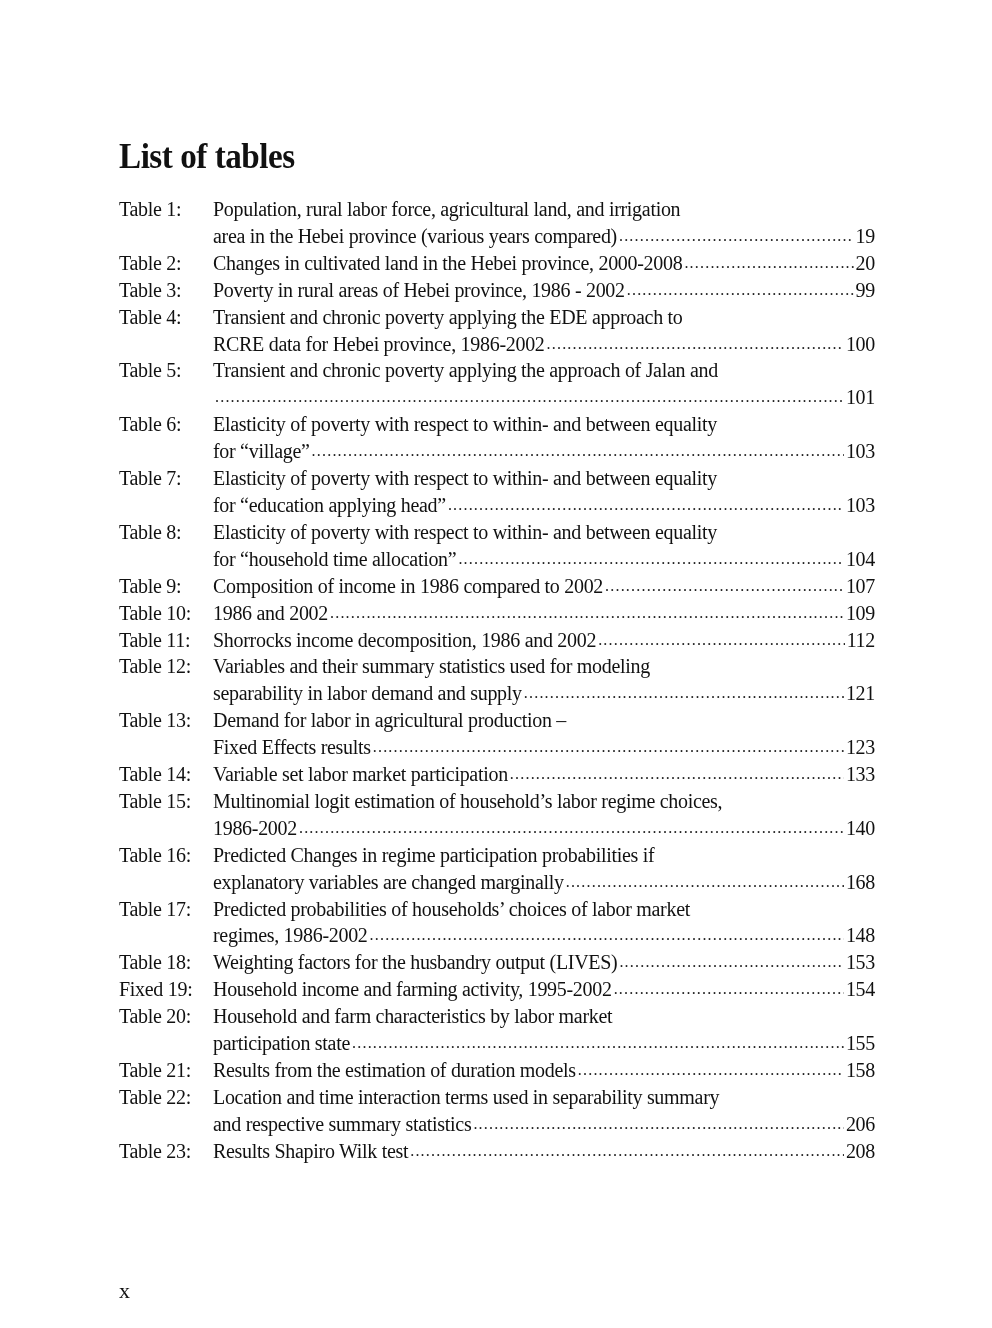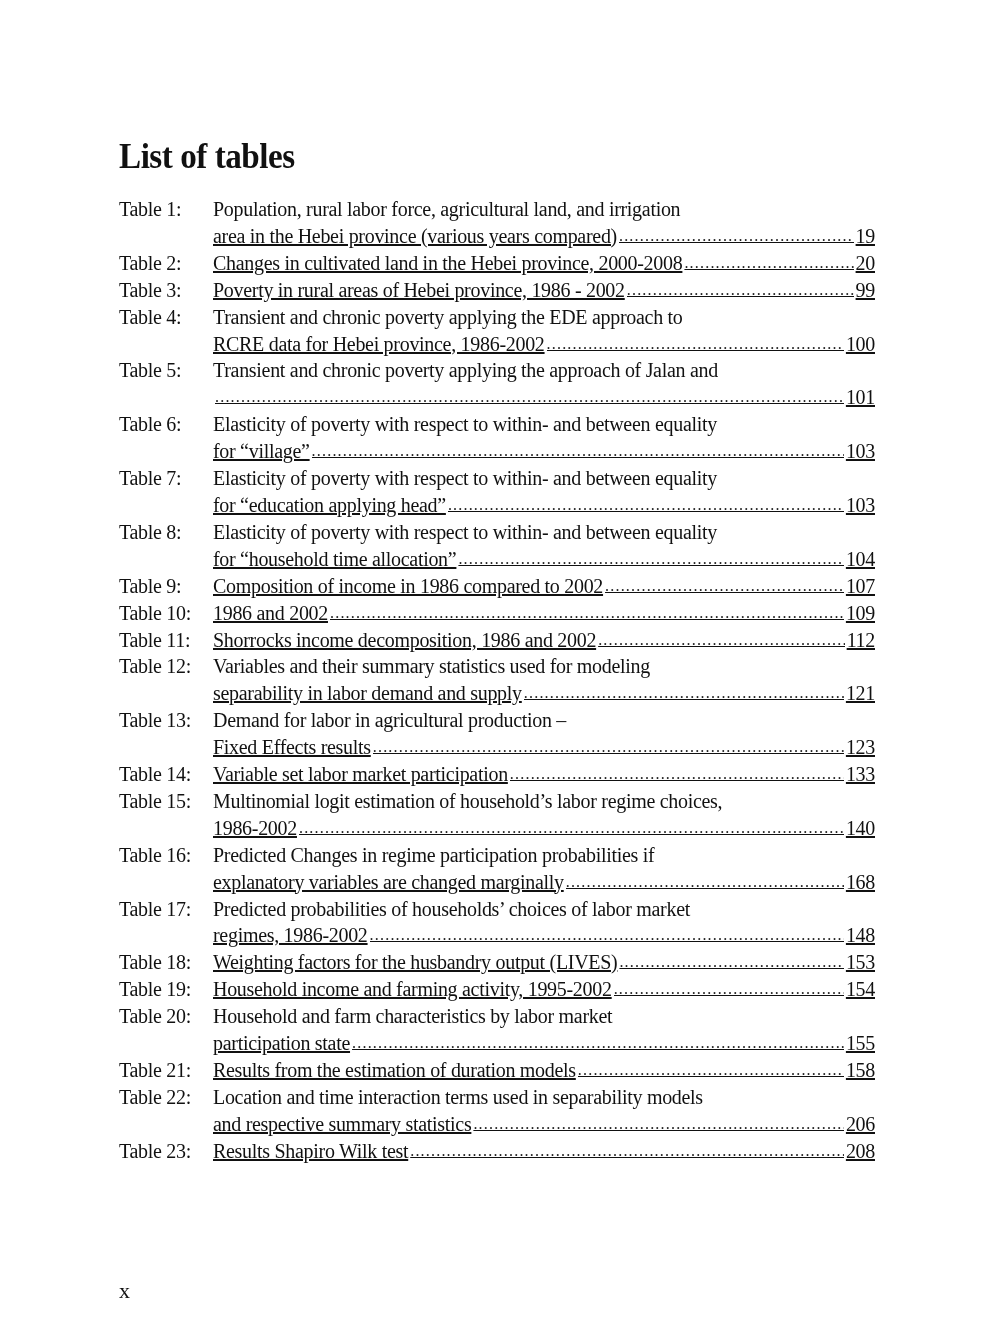--- a/index.html
+++ b/index.html
@@ -51,21 +51,20 @@
       min-width: 0;
     }
     .entry-line {
       white-space: nowrap;
       letter-spacing: -0.3px;
     }
     .entry-last {
       display: flex;
       align-items: flex-start;
       white-space: nowrap;
-      text-decoration: underline;
     }
     .entry-last .text {
       flex: 0 0 auto;
       letter-spacing: -0.3px;
     }
     .entry-last .leader {
       flex: 1 1 auto;
       overflow: hidden;
       white-space: nowrap;
       margin: 0 2px;
@@ -282,21 +281,21 @@
       <div class="entry-label">Table 18:</div>
       <div class="entry-body">
         <div class="entry-last">
           <span class="text">Weighting factors for the husbandry output (LIVES)</span>
           <span class="leader"></span>
           <span class="page">153</span>
         </div>
       </div>
     </div>
     <div class="entry entry-link">
-      <div class="entry-label">Table 19:</div>
+      <div class="entry-label">Fixed 19:</div>
       <div class="entry-body">
         <div class="entry-last">
           <span class="text">Household income and farming activity, 1995-2002</span>
           <span class="leader"></span>
           <span class="page">154</span>
         </div>
       </div>
     </div>
     <div class="entry entry-link">
       <div class="entry-label">Table 20:</div>
@@ -315,21 +314,21 @@
         <div class="entry-last">
           <span class="text">Results from the estimation of duration models</span>
           <span class="leader"></span>
           <span class="page">158</span>
         </div>
       </div>
     </div>
     <div class="entry entry-link">
       <div class="entry-label">Table 22:</div>
       <div class="entry-body">
-        <div class="entry-line">Location and time interaction terms used in separability models</div>
+        <div class="entry-line">Location and time interaction terms used in separability summary</div>
         <div class="entry-last">
           <span class="text">and respective summary statistics</span>
           <span class="leader"></span>
           <span class="page">206</span>
         </div>
       </div>
     </div>
     <div class="entry entry-link">
       <div class="entry-label">Table 23:</div>
       <div class="entry-body">

